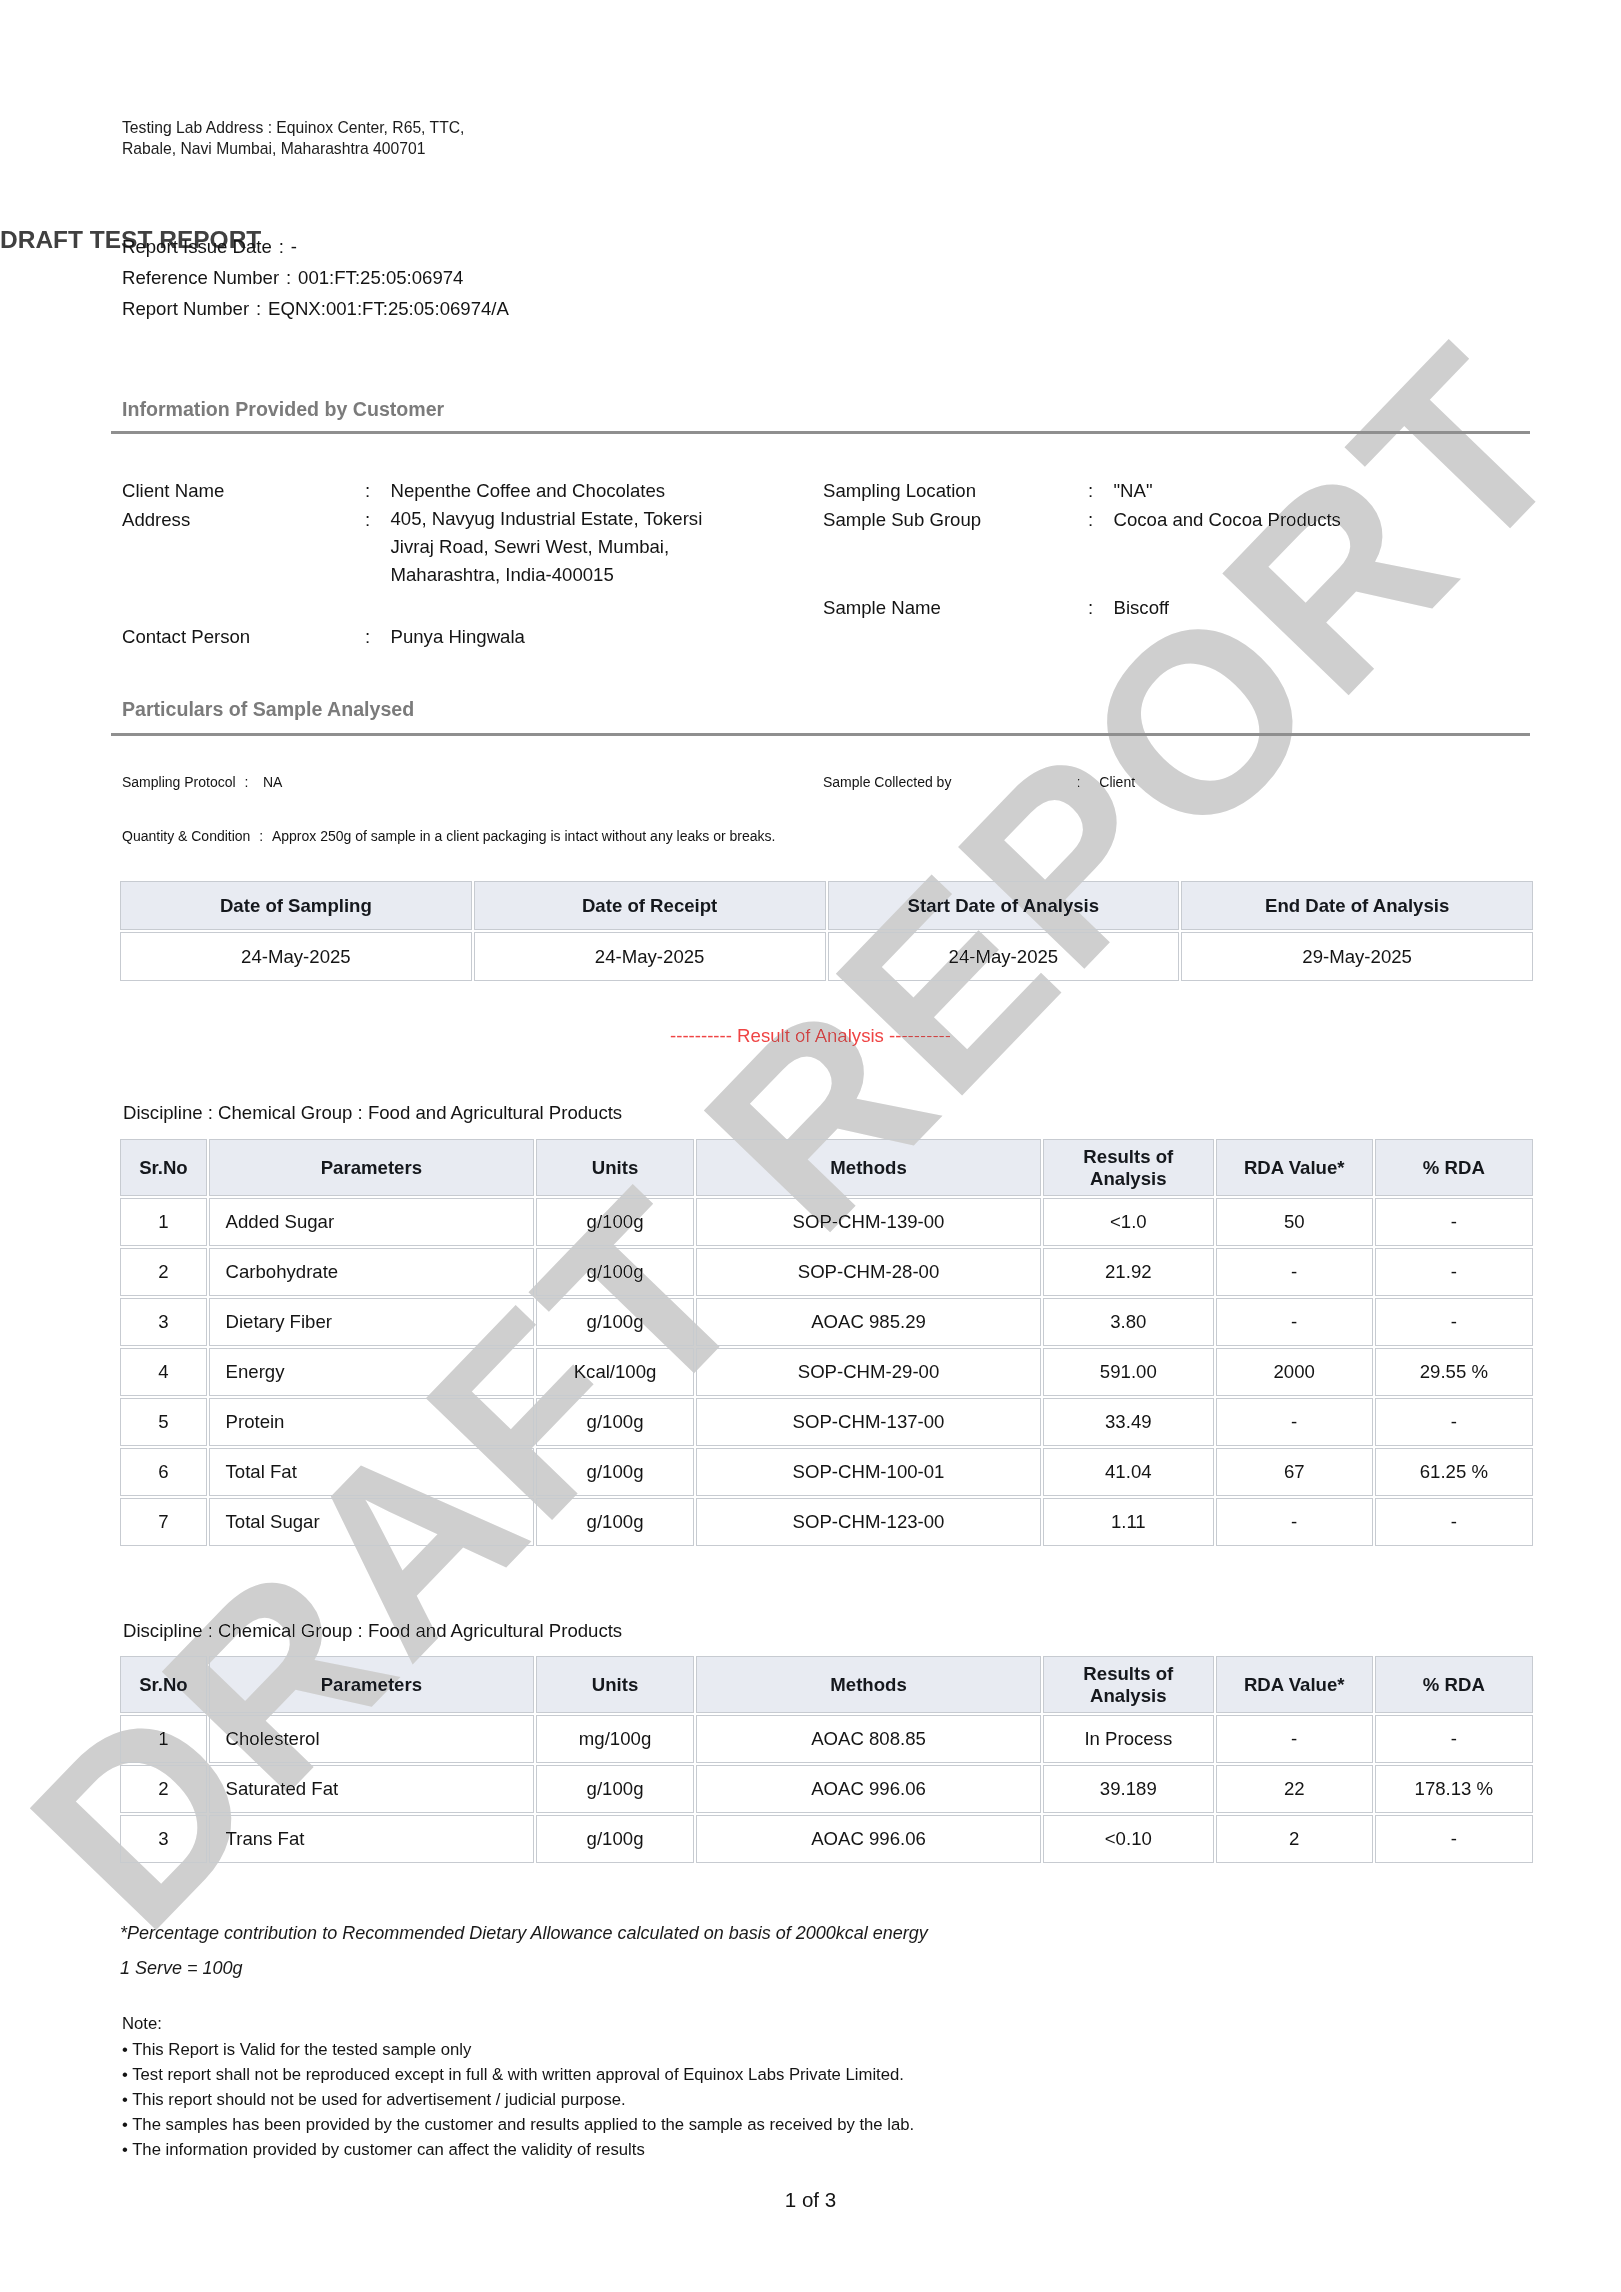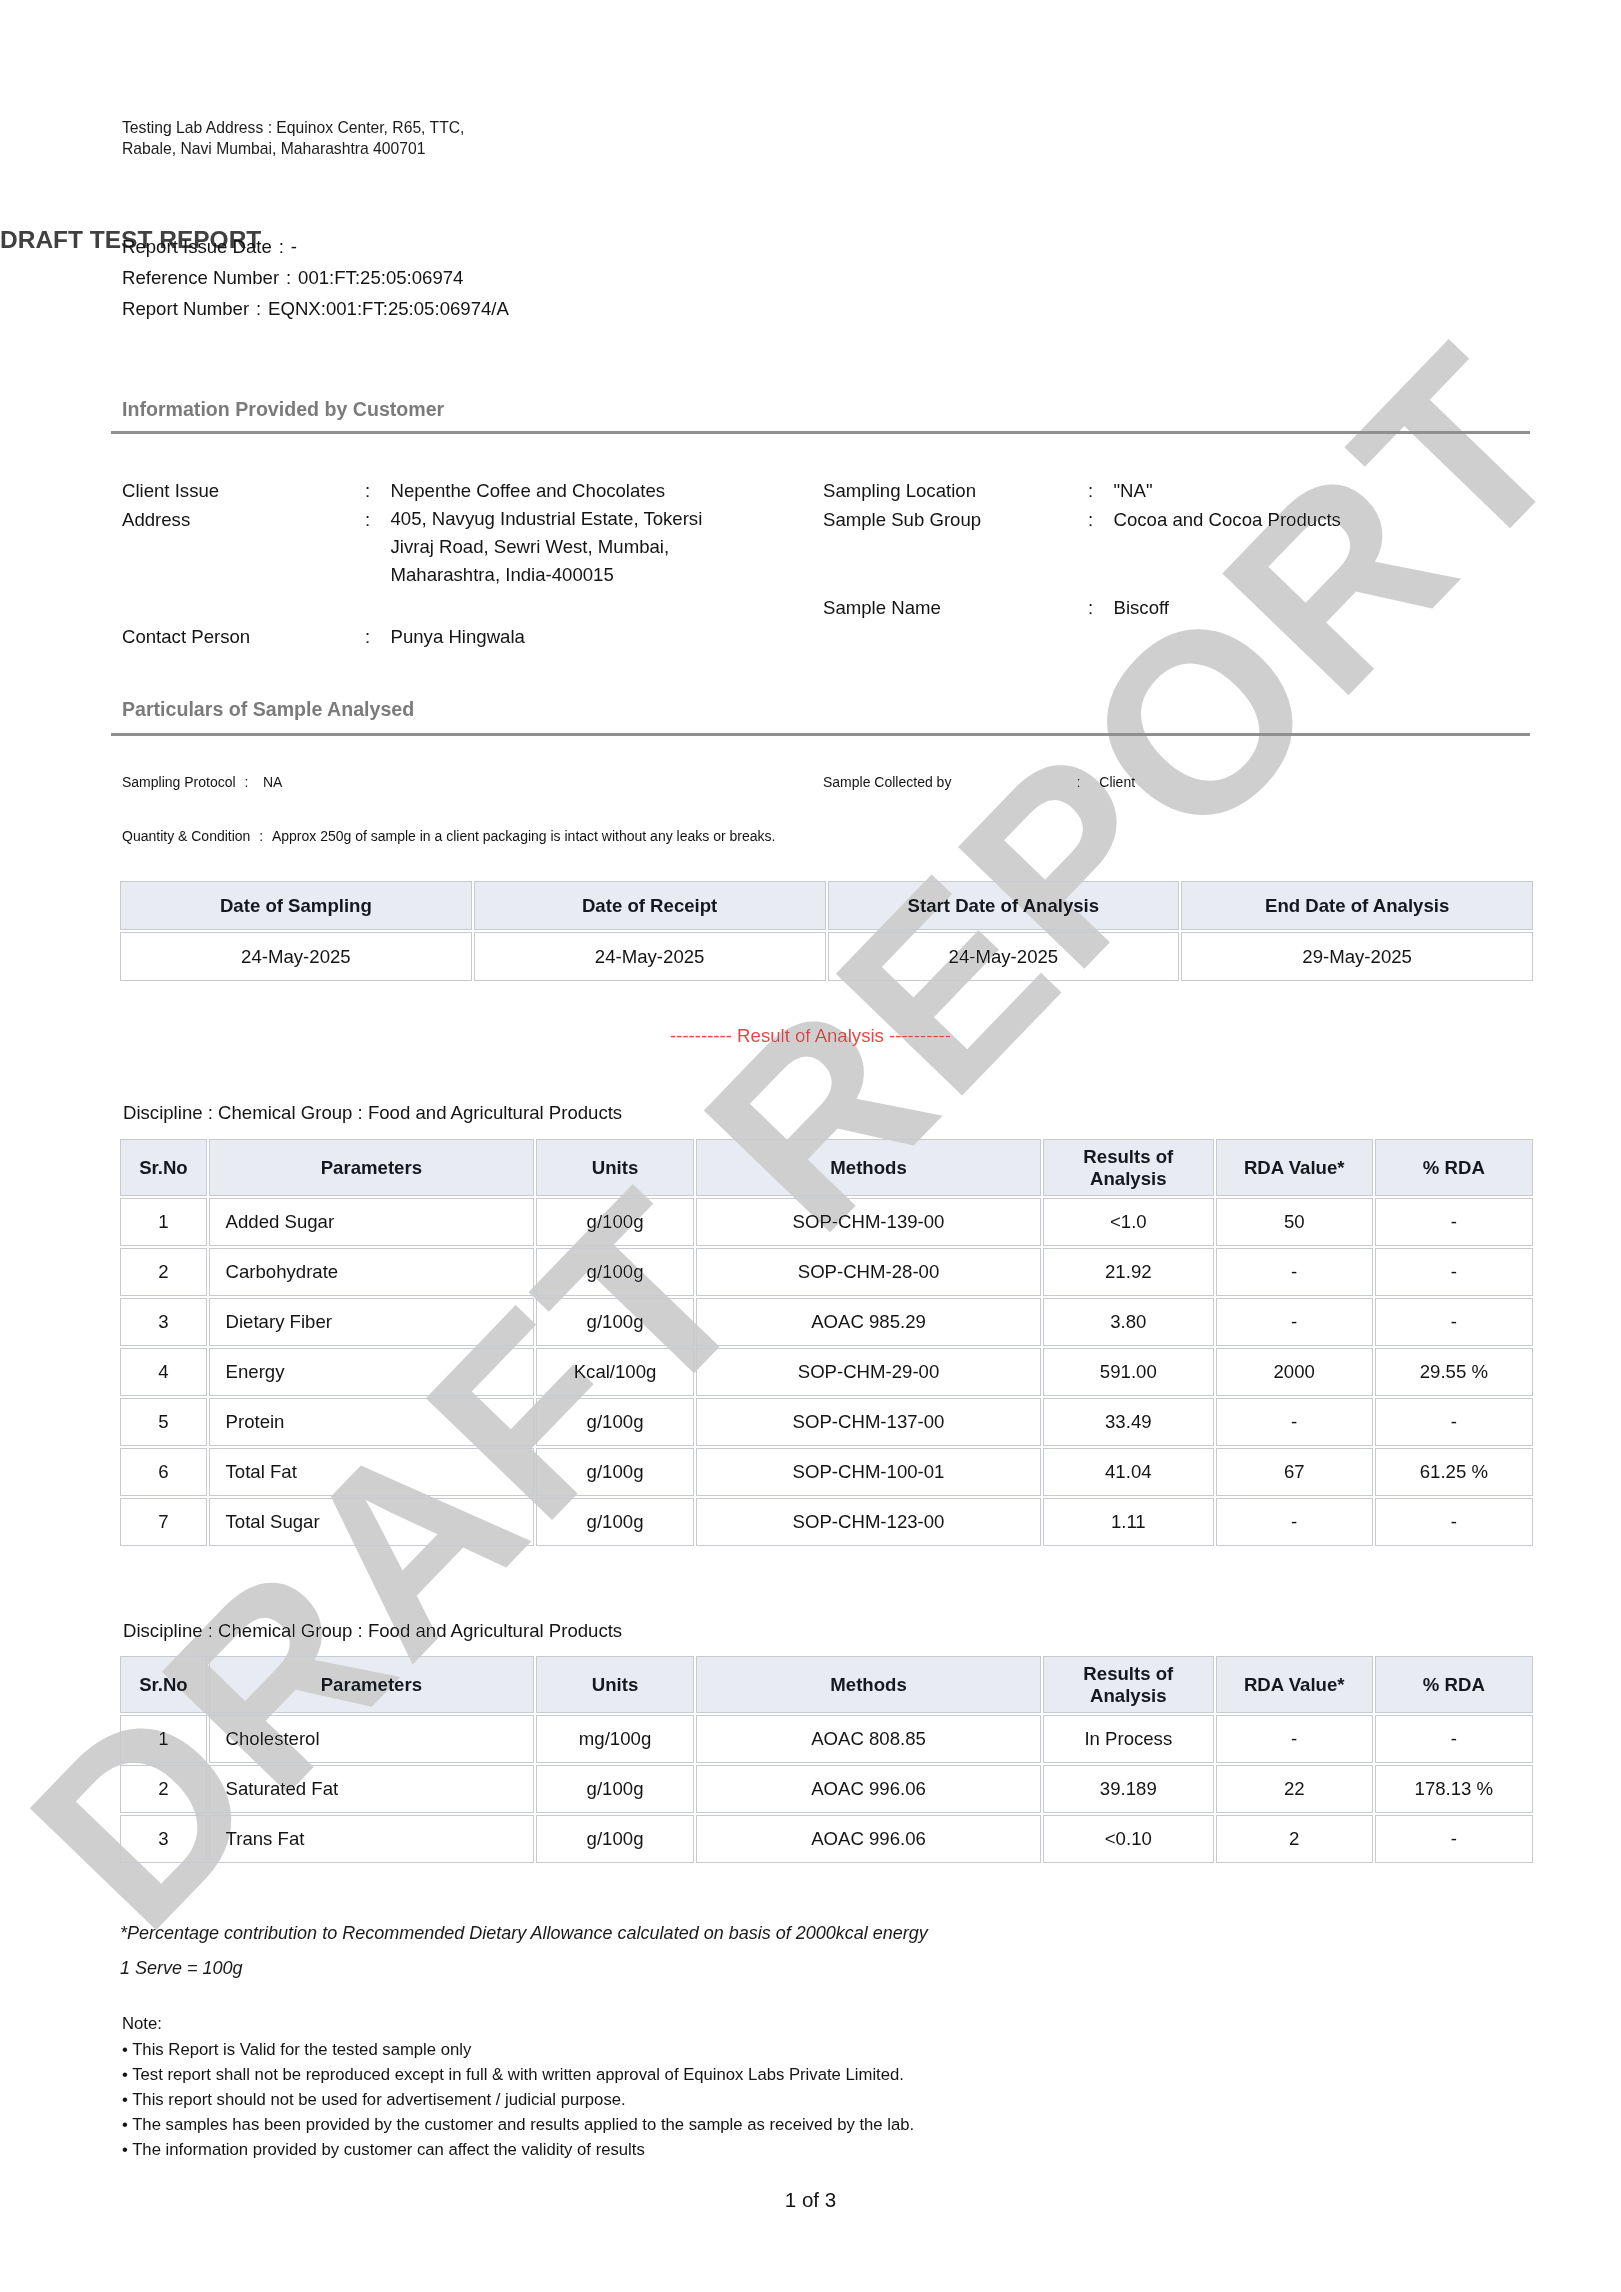--- a/index.html
+++ b/index.html
@@ -160,21 +160,21 @@
     <div>
       <span>Report Number</span><span class="colon">:</span><span>EQNX:001:FT:25:05:06974/A</span>
     </div>
   </div>
 
   <div class="section-heading" style="top:398px;">Information Provided by Customer</div>
   <div class="section-rule" style="top:431px;"></div>
 
   <div class="info-col info-left">
     <div class="info-row">
-      <span class="field-label">Client Issue</span>
+      <span class="field-label">Client Name</span>
       <span class="field-colon">:</span>
       <span class="field-value">Nepenthe Coffee and Chocolates</span>
     </div>
     <div class="info-row">
       <span class="field-label">Address</span>
       <span class="field-colon">:</span>
       <span class="field-value">
         <span class="addr-line">405, Navyug Industrial Estate, Tokersi</span>
         <span class="addr-line">Jivraj Road, Sewri West, Mumbai,</span>
         <span class="addr-line">Maharashtra, India-400015</span>

